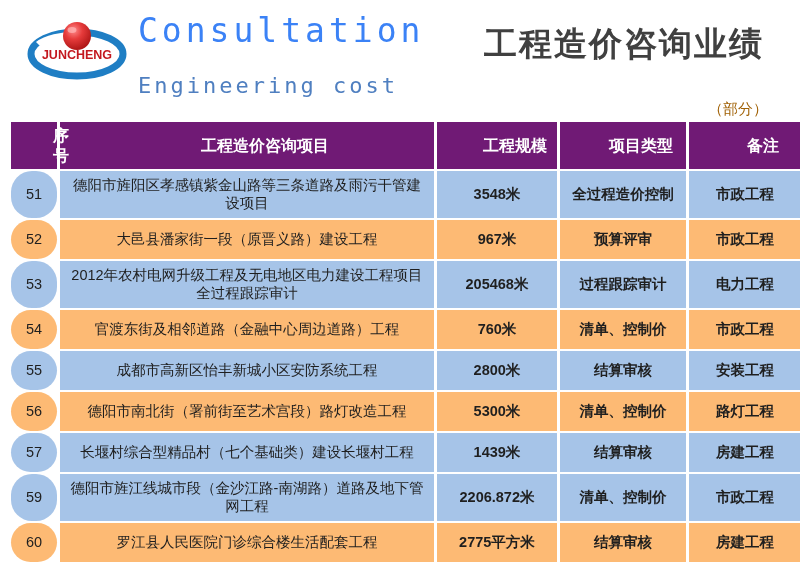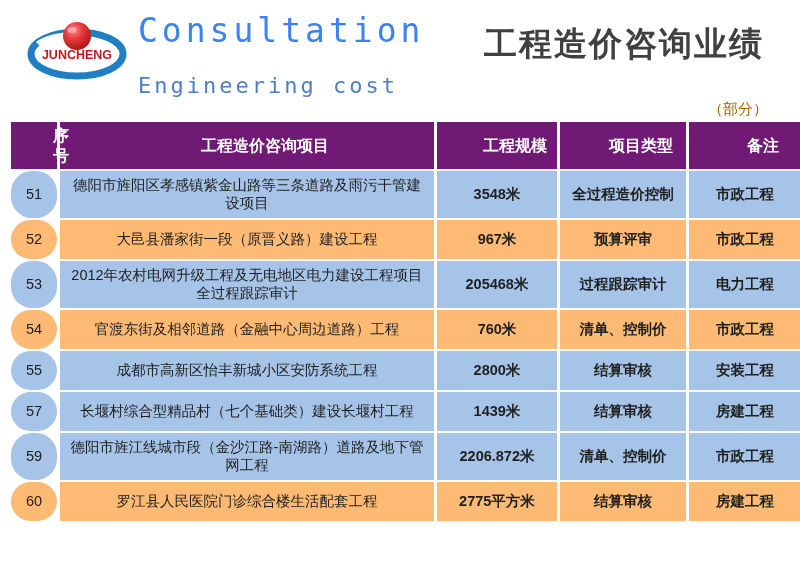--- a/index.html
+++ b/index.html
@@ -194,20 +194,27 @@
             <td class="c-type">清单、控制价</td>
             <td class="c-note">市政工程</td>
           </tr>
           <tr class="body-row odd">
             <td class="c-no">55</td>
             <td class="c-proj">成都市高新区怡丰新城小区安防系统工程</td>
             <td class="c-scale">2800米</td>
             <td class="c-type">结算审核</td>
             <td class="c-note">安装工程</td>
           </tr>
+          <tr class="body-row even">
+            <td class="c-no">56</td>
+            <td class="c-proj">德阳市南北街（署前街至艺术宫段）路灯改造工程</td>
+            <td class="c-scale">5300米</td>
+            <td class="c-type">清单、控制价</td>
+            <td class="c-note">路灯工程</td>
+          </tr>
           <tr class="body-row odd">
             <td class="c-no">57</td>
             <td class="c-proj">长堰村综合型精品村（七个基础类）建设长堰村工程</td>
             <td class="c-scale">1439米</td>
             <td class="c-type">结算审核</td>
             <td class="c-note">房建工程</td>
           </tr>
           <tr class="body-row odd tall">
             <td class="c-no">59</td>
             <td class="c-proj">德阳市旌江线城市段（金沙江路-南湖路）道路及地下管网工程</td>

